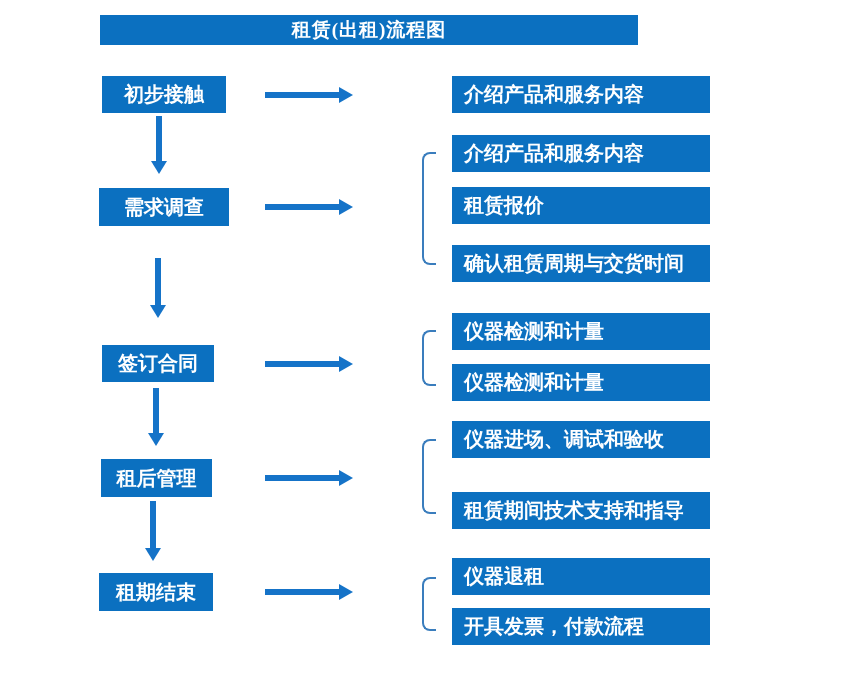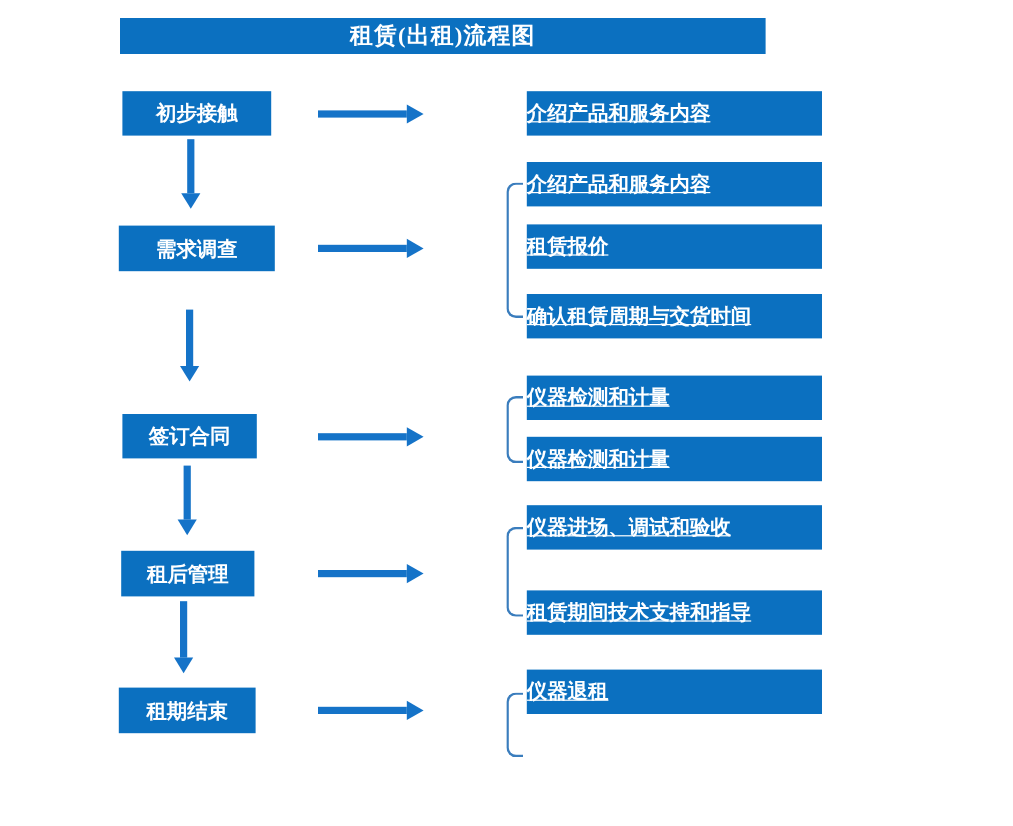--- a/index.html
+++ b/index.html
@@ -8,26 +8,26 @@
     --bracket-blue:#3a7dbd;
     --text-white:#ffffff;
   }
   html,body{margin:0;padding:0;background:#ffffff;}
   .canvas{
     position:relative;width:844px;height:688px;background:#ffffff;overflow:hidden;
     font-family:"Liberation Serif","DejaVu Serif",serif;
   }
   .box{
     position:absolute;background:var(--box-blue);color:var(--text-white);
-    font-weight:bold;font-size:17px;display:flex;align-items:center;
+    font-weight:bold;font-size:20px;display:flex;align-items:center;
     white-space:nowrap;
   }
   .title-bar{justify-content:center;font-size:19px;letter-spacing:1px;}
   .left-box{justify-content:center;}
-  .right-box{justify-content:flex-start;width:246px;height:37px;left:439px;text-decoration:underline;}
+  .right-box{justify-content:flex-start;padding-left:12px;width:246px;height:37px;left:452px;}
   .vshaft{position:absolute;width:6px;background:var(--arrow-blue);}
   .hshaft{position:absolute;height:6px;background:var(--arrow-blue);}
   .head-down{position:absolute;width:0;height:0;
     border-left:8px solid transparent;border-right:8px solid transparent;
     border-top:13px solid var(--arrow-blue);}
   .head-right{position:absolute;width:0;height:0;
     border-top:8px solid transparent;border-bottom:8px solid transparent;
     border-left:14px solid var(--arrow-blue);}
   .bracket{position:absolute;left:422px;width:12px;
     border-left:2px solid var(--bracket-blue);
@@ -97,14 +97,15 @@
   <div class="box right-box" style="top:187px;">租赁报价</div>
   <div class="box right-box" style="top:245px;">确认租赁周期与交货时间</div>
 
   <div class="box right-box" style="top:313px;">仪器检测和计量</div>
   <div class="box right-box" style="top:364px;">仪器检测和计量</div>
 
   <div class="box right-box" style="top:421px;">仪器进场、调试和验收</div>
   <div class="box right-box" style="top:492px;">租赁期间技术支持和指导</div>
 
   <div class="box right-box" style="top:558px;">仪器退租</div>
+  <div class="box right-box" style="top:608px;">开具发票，付款流程</div>
 
 </div>
 
 </body></html>

